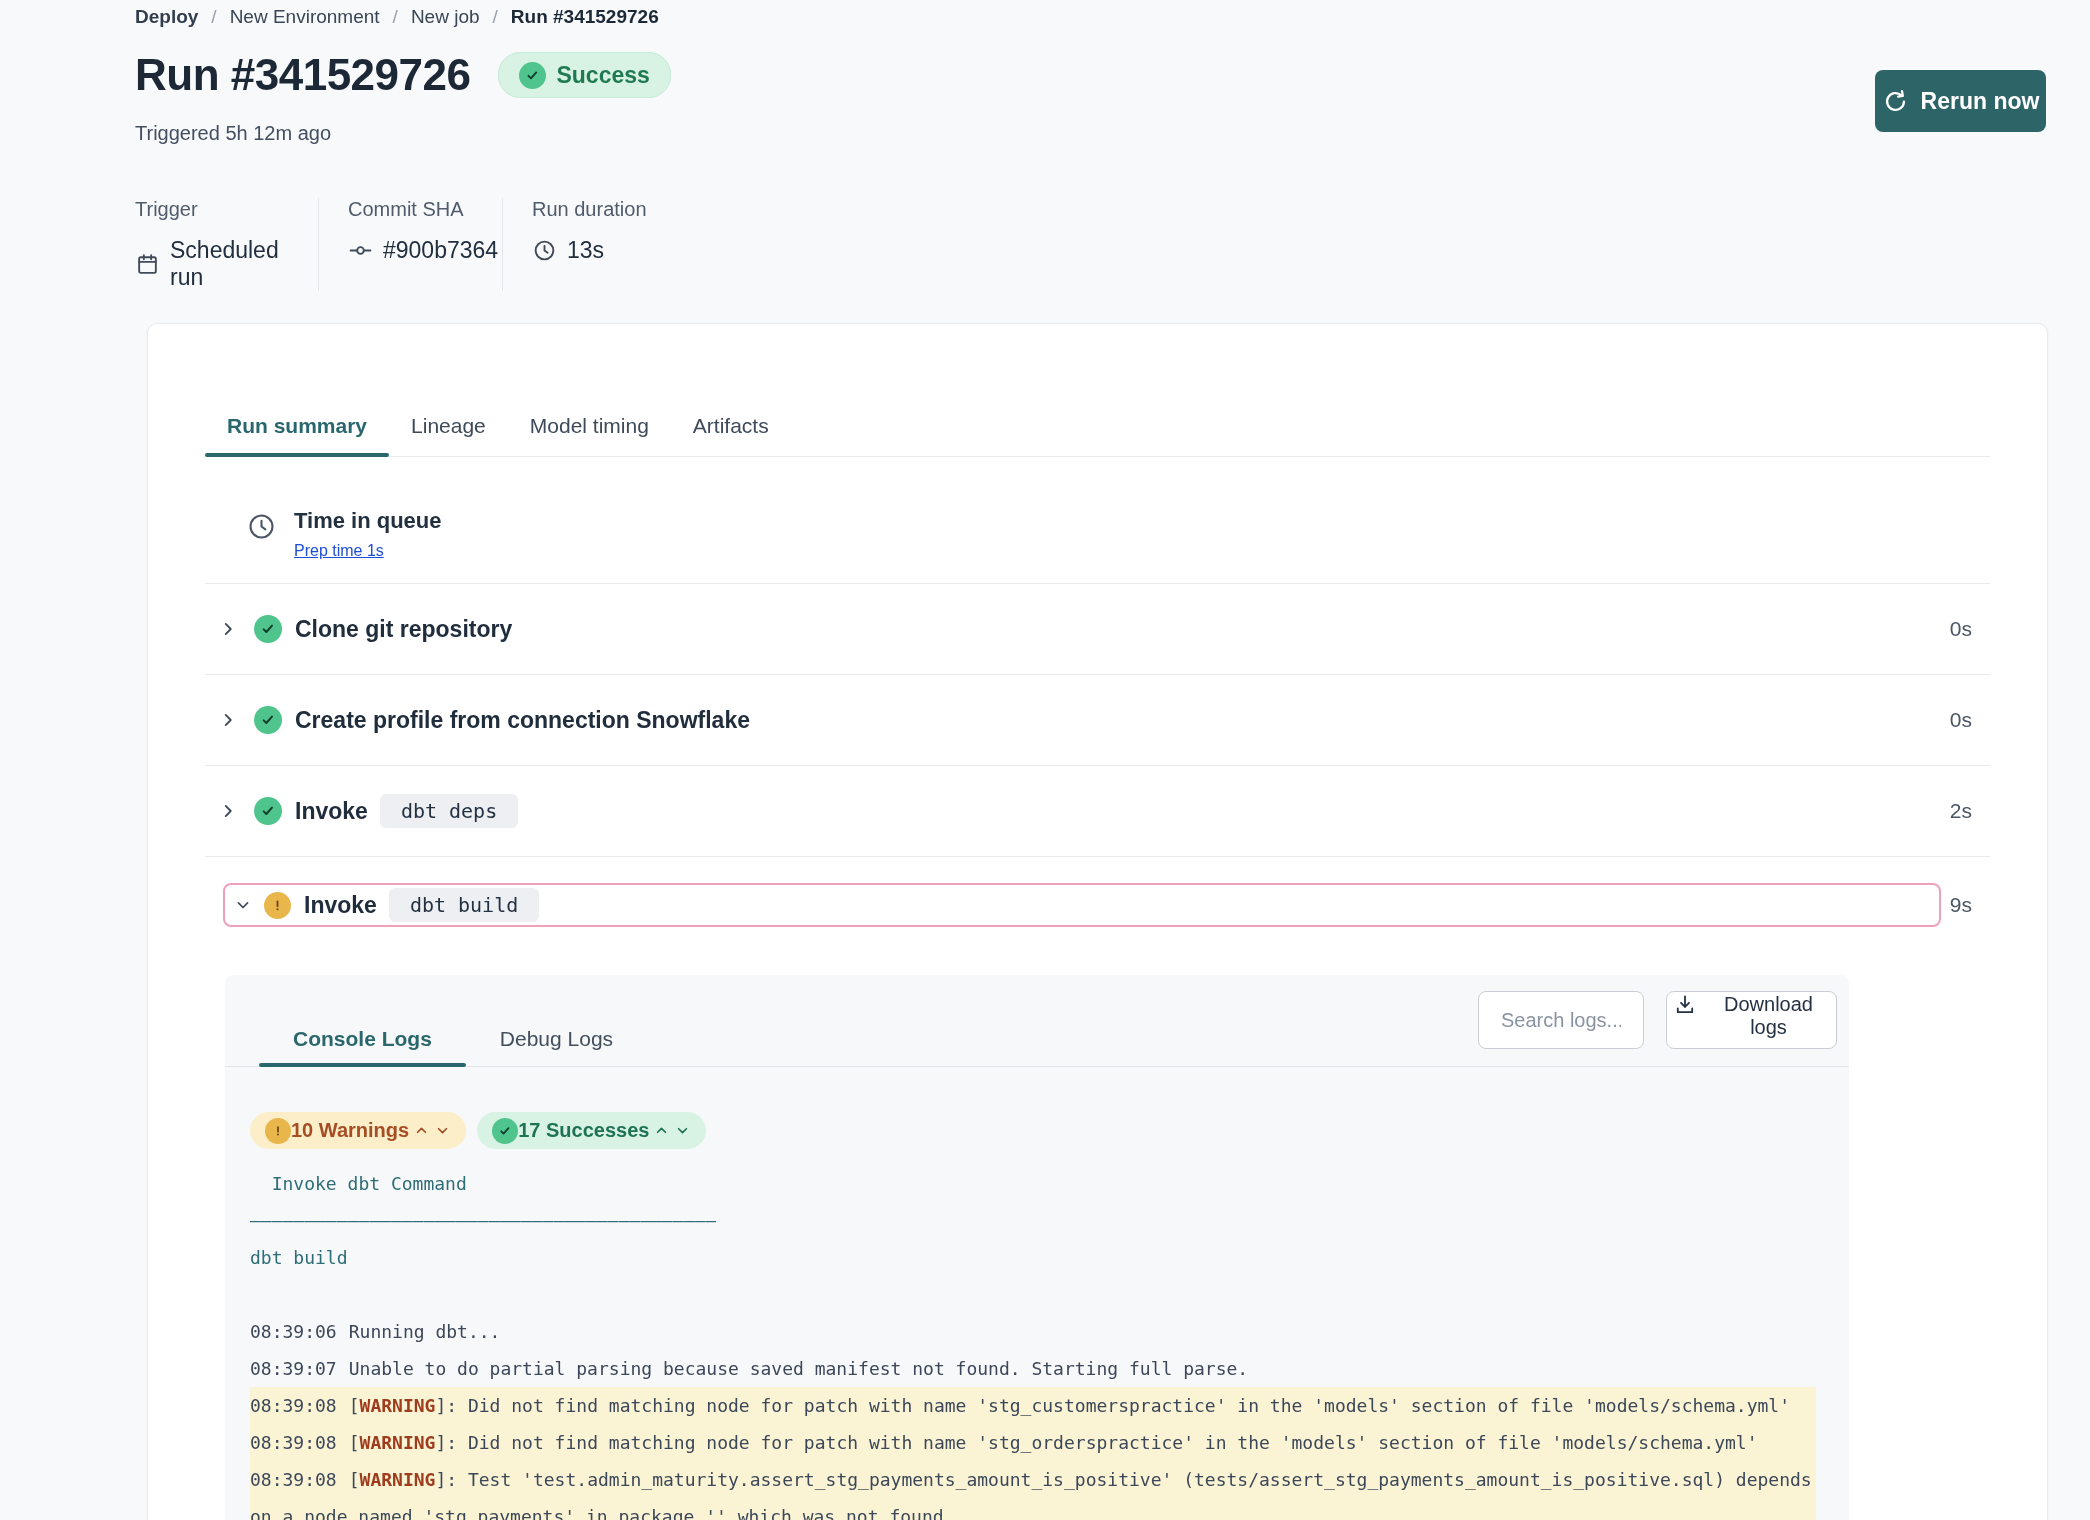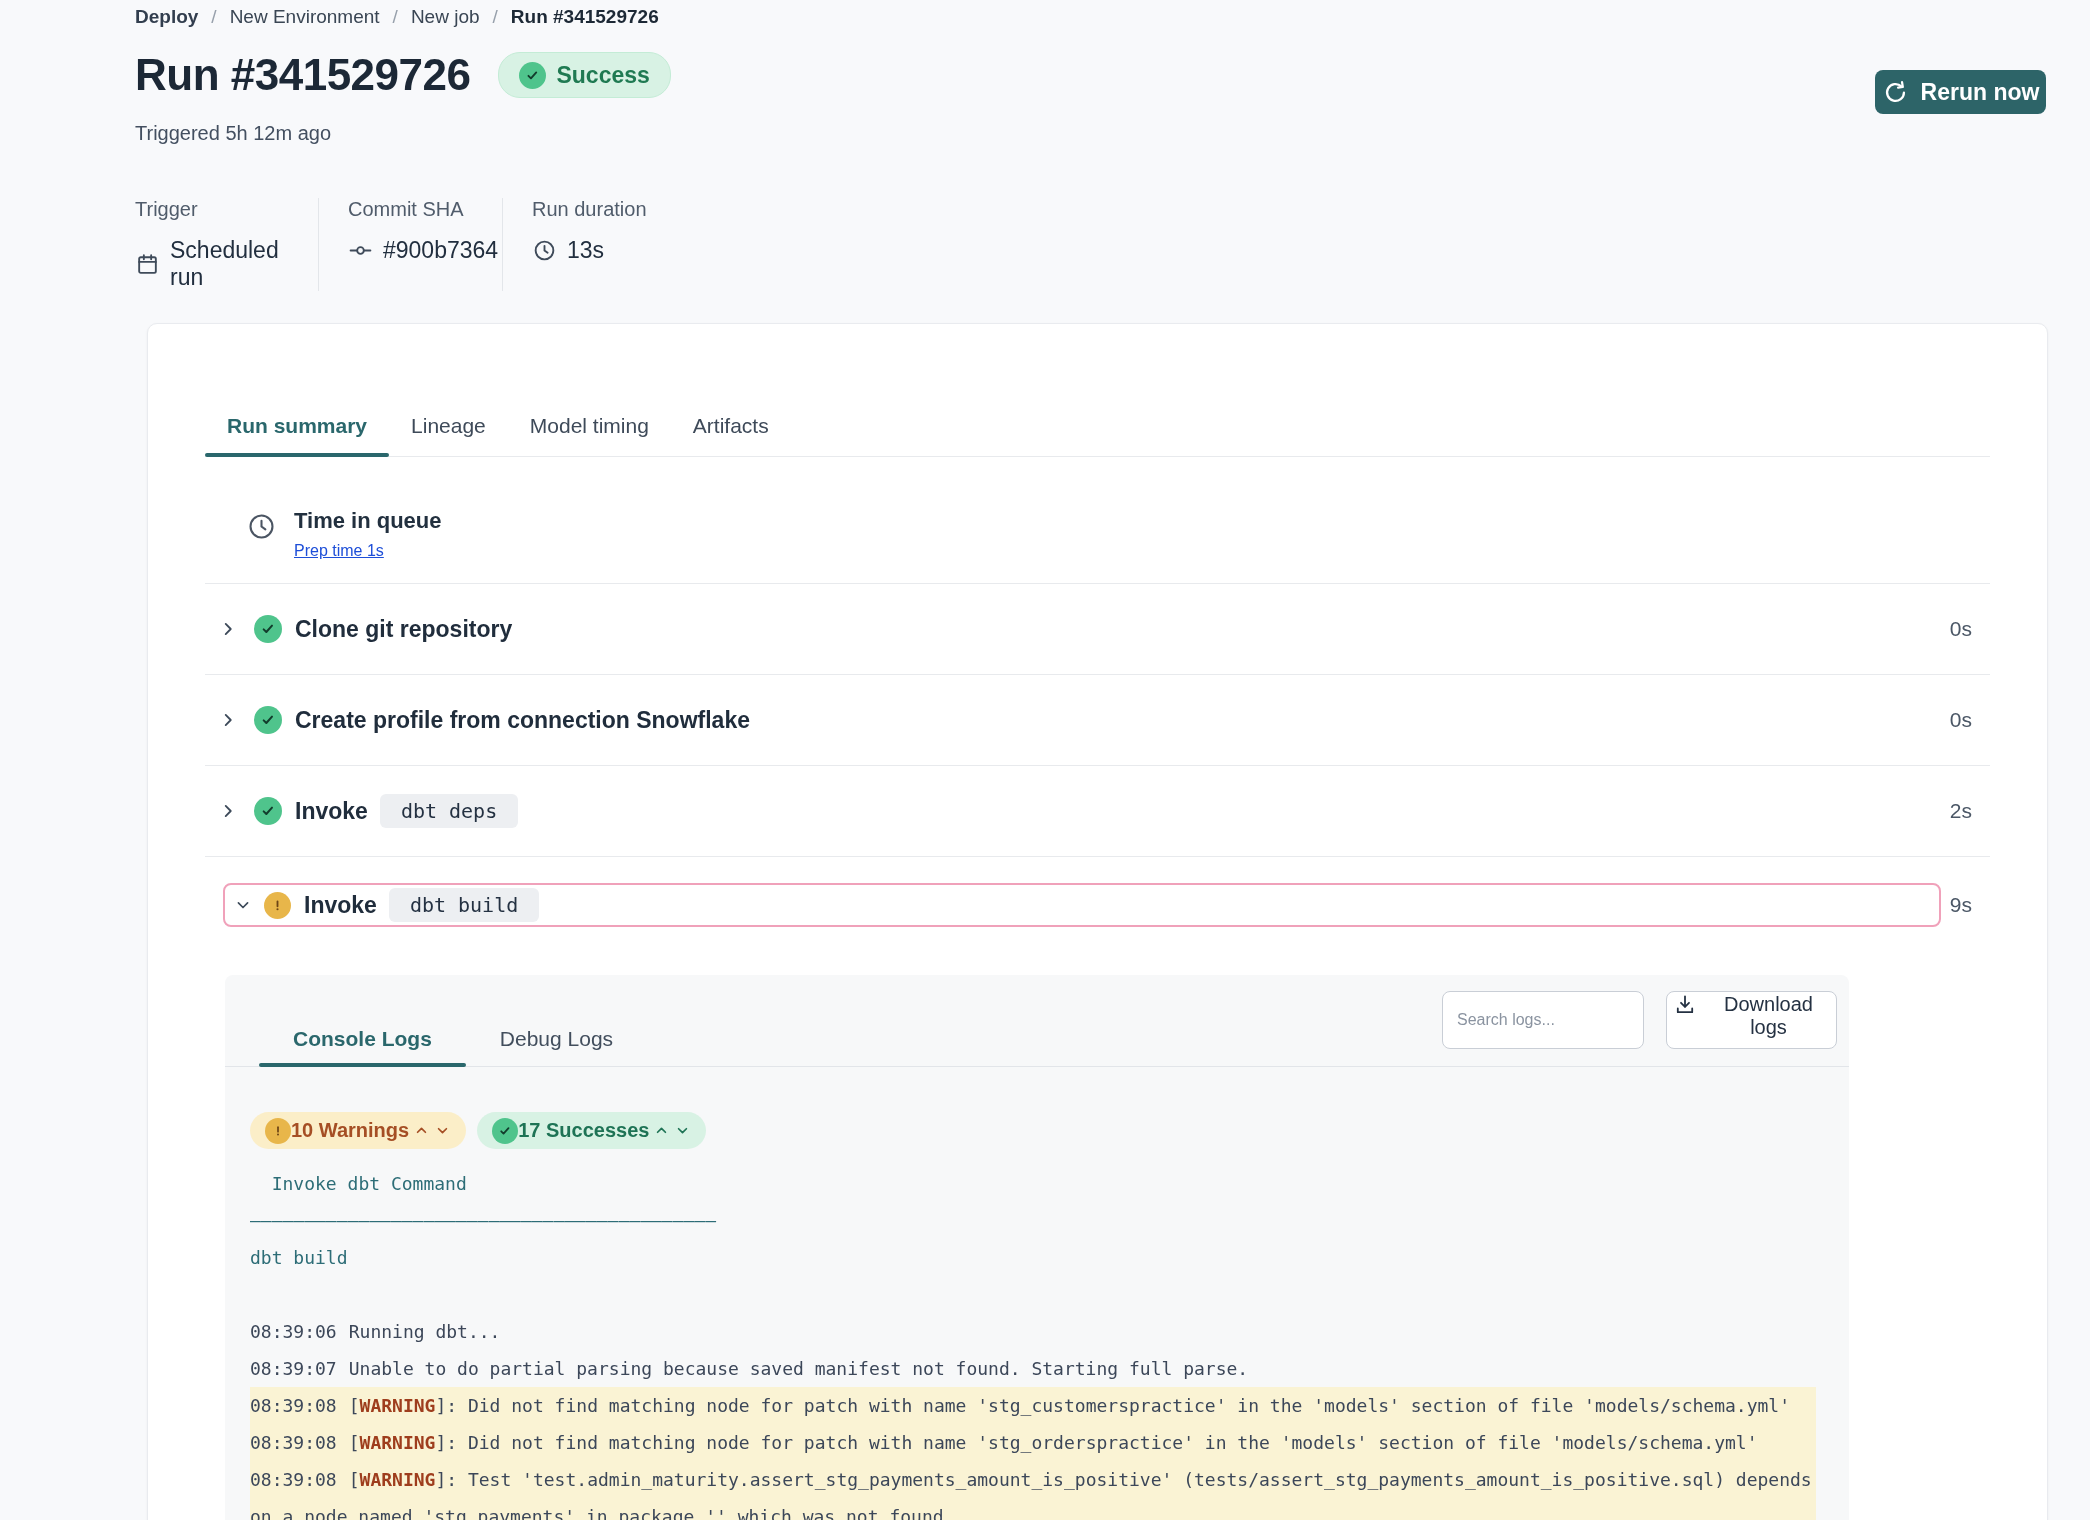--- a/index.html
+++ b/index.html
@@ -17,21 +17,21 @@
   .crumb.last{font-weight:700;color:#1d2936;}
   .crumb-sep{color:#98a1ac;}
   .titlerow{position:absolute;left:135px;top:50px;display:flex;align-items:center;gap:28px;}
   .page-title{font-size:44px;font-weight:700;color:#1c2836;letter-spacing:-0.5px;}
   .status-badge{display:flex;align-items:center;gap:10px;height:44px;padding:0 20px;border-radius:22px;background:#d8f2e4;border:1px solid #c4ecd6;}
   .status-badge .txt{font-size:23px;font-weight:600;color:#1f7a52;}
   .icon-circle{border-radius:50%;display:flex;align-items:center;justify-content:center;}
   .ic-success{background:#4fc48c;}
   .ic-warning{background:#e8b64a;}
   .triggered{position:absolute;left:135px;top:122px;font-size:20px;color:#434f60;}
-  .rerun-btn{position:absolute;right:44px;top:70px;width:171px;height:44px;background:#2d6468;border:none;border-radius:8px;
+  .rerun-btn{position:absolute;right:44px;top:70px;width:171px;height:62px;background:#2d6468;border:none;border-radius:8px;
     display:flex;align-items:center;justify-content:center;gap:12px;color:#fff;font-size:23px;font-weight:600;cursor:pointer;
     font-family:"Liberation Sans",sans-serif;}
   
   .meta{position:absolute;left:135px;top:198px;display:flex;}
   .mcol{display:flex;flex-direction:column;justify-content:flex-start;padding-right:30px;}
   .mcol + .mcol{border-left:1px solid #e3e6ea;padding-left:29px;}
   .mlabel{font-size:20px;color:#505c6b;margin-bottom:16px;}
   .mvalue{display:flex;align-items:center;gap:10px;font-size:23px;color:#222f3f;}
   .mcol.c1{width:183px;box-sizing:border-box;}
   .mcol.c2{width:184px;box-sizing:border-box;}
@@ -60,22 +60,22 @@
   .selbox .chev{margin-left:8px;}
   .selbox .st-ic{margin-left:11px;}
   
   .logs{margin:22px 0 0 20px;width:1624px;background:#f7f8f9;border-radius:8px;padding-bottom:60px;}
   .logs-head{position:relative;height:91px;border-bottom:1px solid #e2e5e9;}
   .ltabs{position:absolute;bottom:-1px;left:34px;display:flex;}
   .ltab{font-size:21px;color:#424e5d;padding:0 34px 16px;cursor:pointer;position:relative;}
   .ltab.active{color:#2a676c;font-weight:700;}
   .ltab.active::after{content:"";position:absolute;left:0;right:0;bottom:0;height:4px;background:#2a676c;border-radius:2px;}
   .lcontrols{position:absolute;top:16px;right:12px;display:flex;gap:22px;}
-  .search-input{width:202px;height:58px;box-sizing:border-box;border:1.5px solid #c9ced6;border-radius:8px;background:#fff;
-    padding:0 14px;font-size:16px;color:#243142;font-family:"Liberation Sans",sans-serif;outline:none;}
+  .search-input{width:166px;height:58px;box-sizing:border-box;border:1.5px solid #c9ced6;border-radius:8px;background:#fff;
+    padding:0 22px;font-size:20px;color:#243142;font-family:"Liberation Sans",sans-serif;outline:none;}
   .search-input::placeholder{color:#8a93a0;}
   .download-btn{width:171px;height:58px;box-sizing:border-box;border:1.5px solid #c9ced6;border-radius:8px;background:#fff;
     display:flex;justify-content:center;gap:10px;font-size:20px;color:#243142;cursor:pointer;
     font-family:"Liberation Sans",sans-serif;}
   .badges{display:flex;gap:11px;margin:45px 0 0 25px;}
   .pill{display:flex;align-items:center;height:37px;padding:0 15px;border-radius:19px;cursor:pointer;}
   .pill .ptxt{font-size:20px;font-weight:700;}
   .pill .pchev{display:flex;align-items:center;margin-left:4px;cursor:pointer;}
   .pill-warning{background:#fbeec8;}
   .pill-warning .ptxt{color:#a54e24;}

